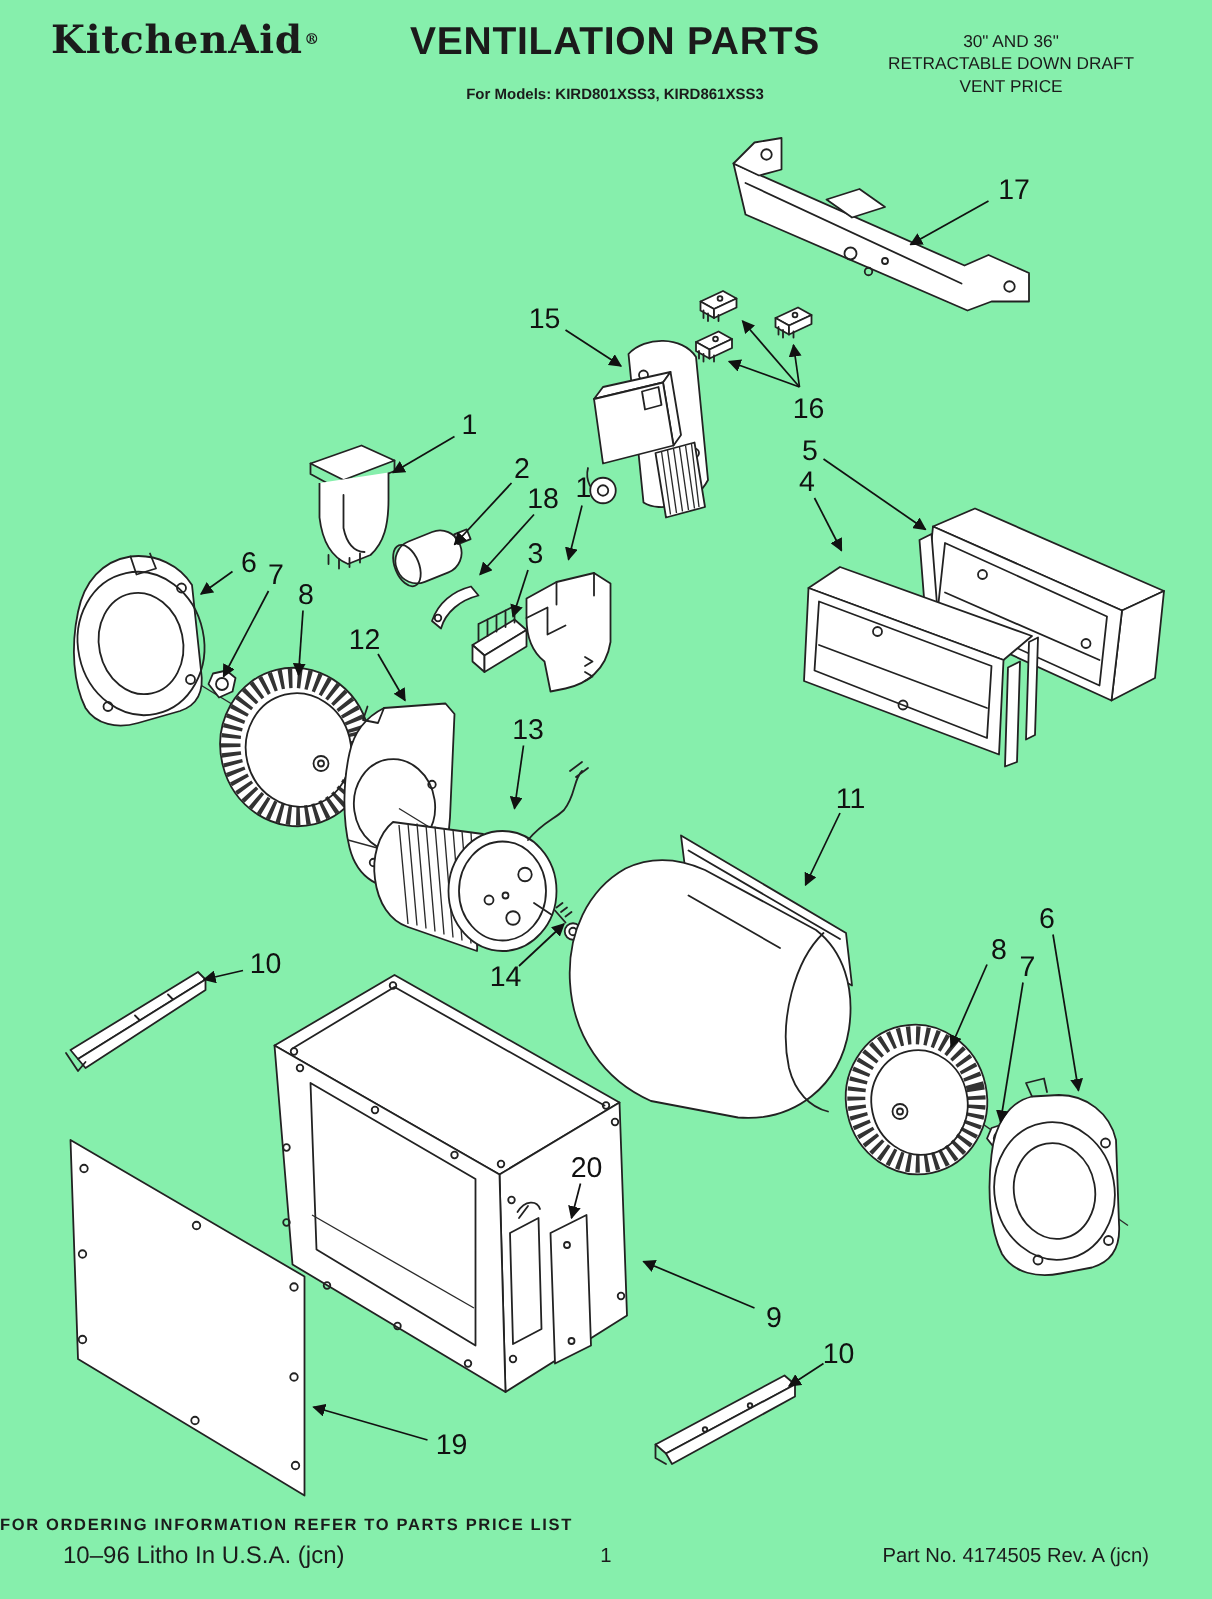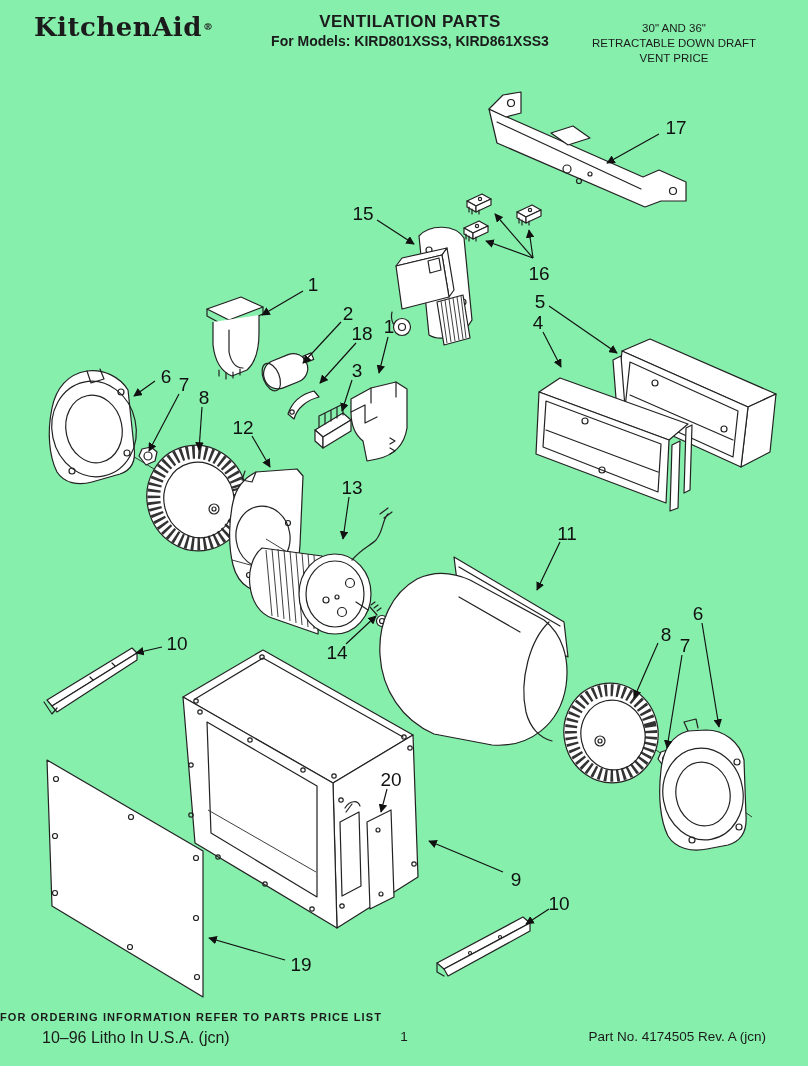--- a/index.html
+++ b/index.html
@@ -4,22 +4,22 @@
 <style>
   html,body{margin:0;padding:0;background:#e8e8e8;}
   .page{position:relative;width:808px;height:1066px;background:#86efac;overflow:hidden;
         font-family:"Liberation Sans",sans-serif;color:#1b1b1b;}
   .page *{box-sizing:border-box;}
   
   .brand{position:absolute;left:34px;top:12px;font-family:"DejaVu Serif",serif;
          font-weight:bold;font-size:26px;letter-spacing:.5px;white-space:nowrap;}
   .brand sup{font-size:10px;vertical-align:6px;margin-left:1px;}
   .title-block{position:absolute;left:240px;top:12px;width:340px;text-align:center;}
-  .title{font-size:17px;font-weight:bold;letter-spacing:.5px;white-space:nowrap;}
-  .models{font-size:14px;font-weight:bold;margin-top:1px;white-space:nowrap;}
+  .title{font-size:26px;font-weight:bold;letter-spacing:.5px;white-space:nowrap;}
+  .models{font-size:10px;font-weight:bold;margin-top:15px;white-space:nowrap;}
   .size-note{position:absolute;left:566px;top:21px;width:216px;text-align:center;
              font-size:11.5px;line-height:1.3;white-space:nowrap;}
   
   .ordering{position:absolute;left:0;top:1011px;width:808px;
             font-size:11px;font-weight:bold;letter-spacing:1.1px;}
   .foot-left{position:absolute;left:42px;top:1029px;font-size:16px;}
   .foot-page{position:absolute;left:0;top:1029px;width:808px;text-align:center;font-size:13.5px;}
   .foot-right{position:absolute;right:42px;top:1029px;font-size:13.5px;margin-left:48px;}
   
   svg#diagram{position:absolute;left:0;top:0;}

